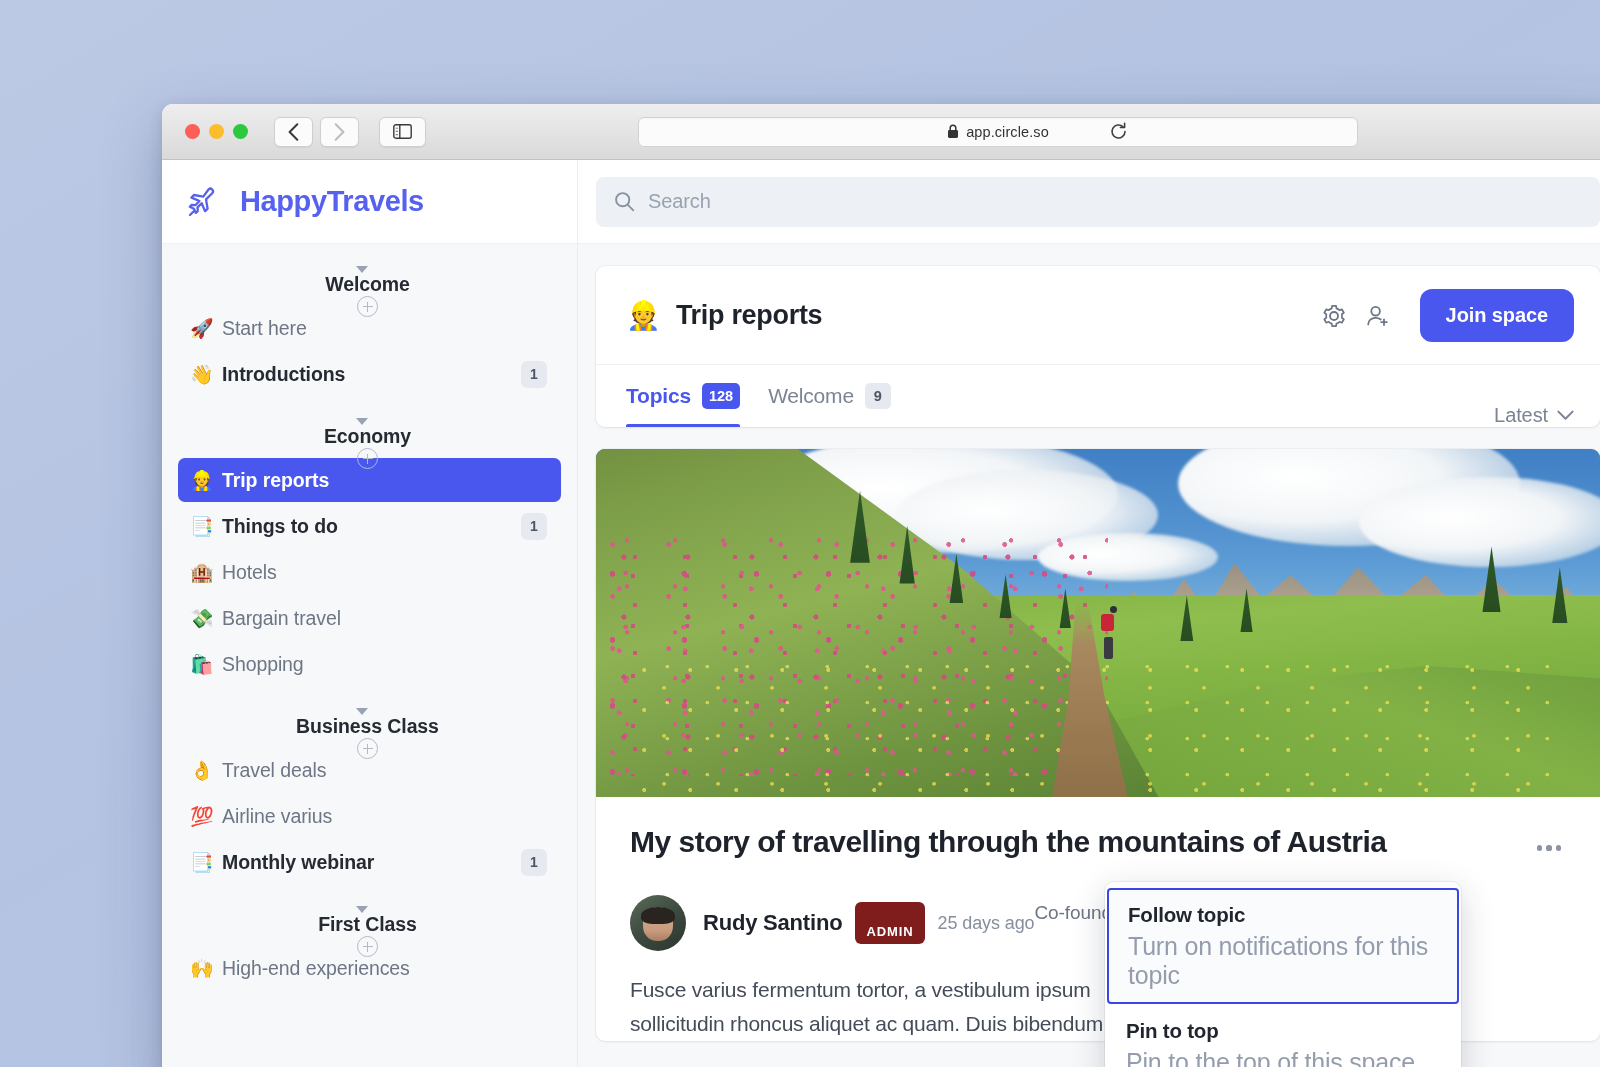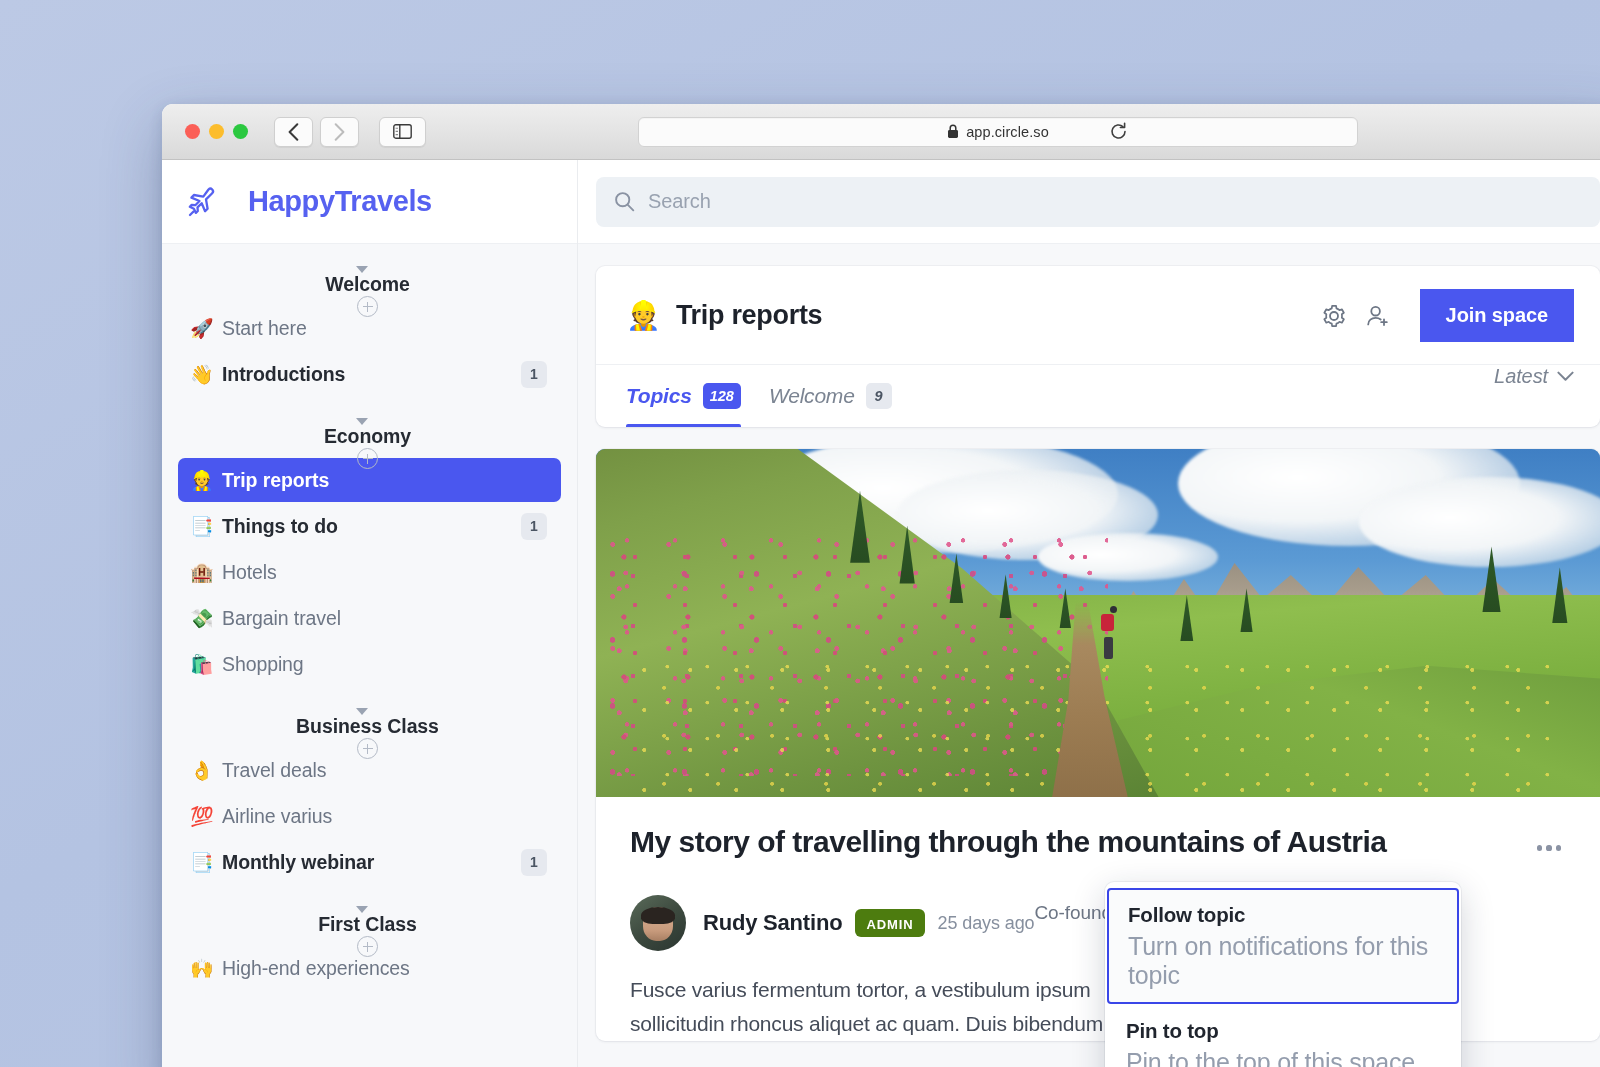--- a/index.html
+++ b/index.html
@@ -100,21 +100,21 @@
     flex: 0 0 416px;
     background: #f7f8fa;
     border-right: 1px solid #eaecef;
     display: flex; flex-direction: column;
   }
   .brand {
     height: 84px;
     background: #ffffff;
     display: flex; align-items: center;
     padding-left: 25px;
-    gap: 27px;
+    gap: 19px;
     border-bottom: 1px solid #eef0f3;
   }
   .brand-name {
     font-size: 29px;
     font-weight: bold;
     color: #5661f0;
     letter-spacing: -0.4px;
   }
 
   .nav { padding: 22px 16px 0 16px; overflow: hidden; }
@@ -248,34 +248,33 @@
     display: flex; align-items: center; justify-content: center;
     margin-right: 4px;
     cursor: pointer;
   }
   .join-btn {
     background: #4a57ef;
     color: #fff;
     font-size: 20px;
     font-weight: bold;
     border: none;
-    border-radius: 0;
+    border-radius: 12px;
     padding: 15px 26px;
     margin-left: 18px;
     cursor: pointer;
     font-family: "Liberation Sans", sans-serif;
     letter-spacing: -0.1px;
   }
 
   .tabbar {
-    display: flex; align-items: flex-start;
+    display: flex; align-items: flex-end;
     padding: 0 26px 0 30px;
     height: 62px;
     position: relative;
-    font-style: italic;
   }
   .tab {
     display: flex; align-items: center;
     gap: 11px;
     height: 100%;
     margin-right: 28px;
     cursor: pointer;
     position: relative;
   }
   .tab .tab-label { font-size: 21px; color: #7b8492; letter-spacing: -0.2px; }
@@ -477,26 +476,26 @@
   }
   .author-info { display: flex; flex-direction: row; justify-content: center; }
   .author-line { display: flex; align-items: center; gap: 13px; }
   .author-name {
     font-size: 22px;
     font-weight: bold;
     color: #1d222b;
     letter-spacing: -0.2px;
   }
   .admin-badge {
-    background: #4d7c0f;
+    background: #7f1d1d;
     color: #ffffff;
     font-size: 13px;
     font-weight: bold;
     letter-spacing: 0.9px;
-    padding: 8px 11px 5px 11px;
+    padding: 22px 11px 5px 11px;
     border-radius: 6px;
   }
   .post-time { font-size: 18px; color: #868f9e; letter-spacing: -0.1px; }
   .author-role {
     font-size: 19px;
     color: #6d7685;
     margin-top: 7px;
     letter-spacing: -0.1px;
   }
   .post-text {

